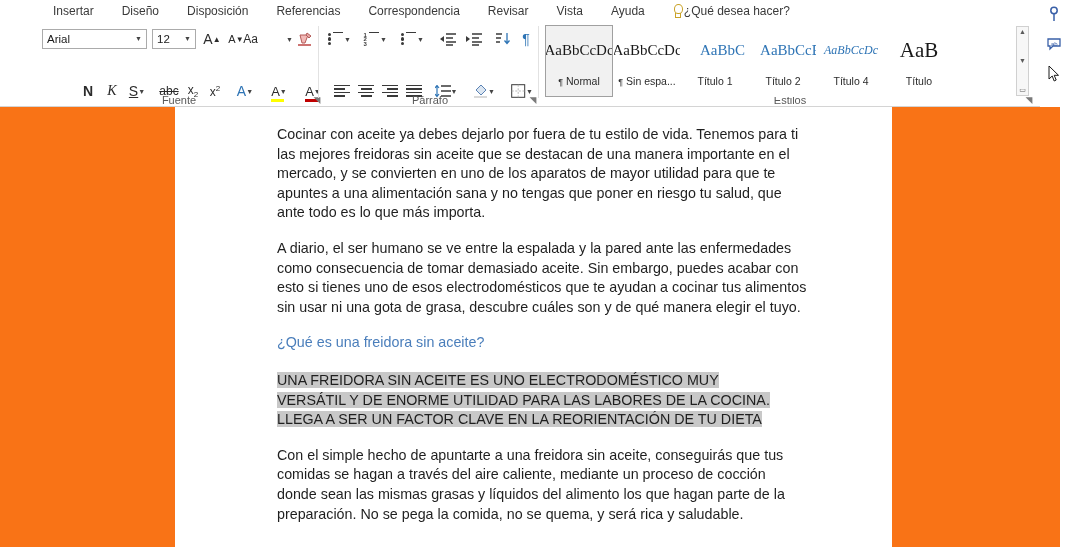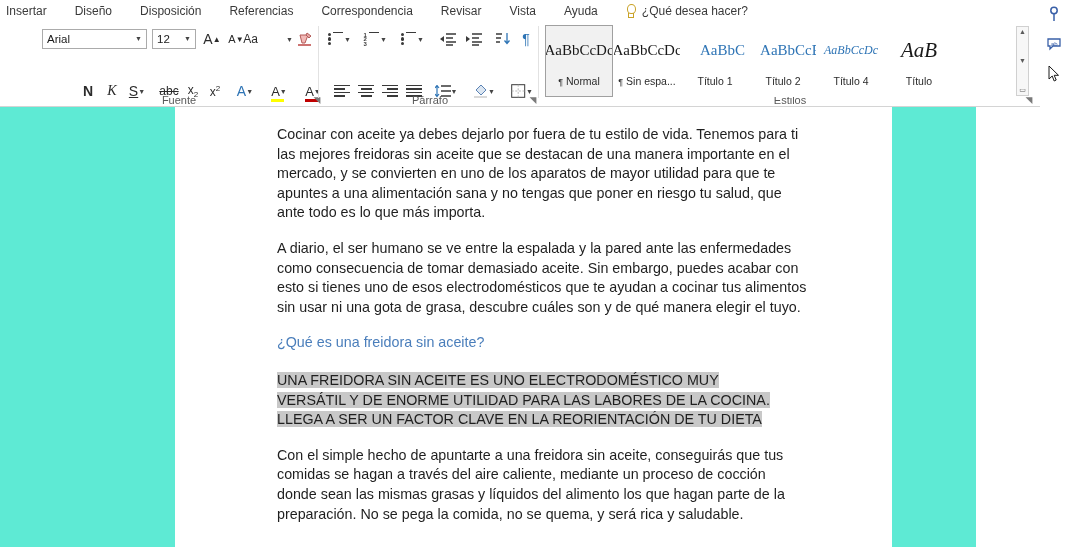--- a/index.html
+++ b/index.html
@@ -26,24 +26,23 @@
     font-size: 12px;
     color: #3a3a3a;
   }
   .tab {
     padding: 0 14px;
     height: 22px;
     line-height: 22px;
     white-space: nowrap;
     cursor: default;
   }
-  .tab:first-child { padding-left: 6px; }
+  .tab:first-child { padding-left: 6px; margin-left: 47px; }
   .tellme {
     display: flex; align-items: center;
-    gap: 5px;
     padding-left: 12px;
     color: #3a3a3a;
     font-size: 12px;
   }
   .bulb {
     display: inline-block;
     width: 13px; height: 14px;
     position: relative;
   }
   .bulb::before {
@@ -243,21 +242,21 @@
     white-space: nowrap;
   }
   .style-preview span {
     font-family: "Liberation Serif", serif;
     font-size: 15px;
     color: #1a1a1a;
   }
   .sp-blue span { color: #2e74b5; margin-left: 15px; }
   .sp-blue-sm span { font-size: 15px; }
   .sp-italic span { font-style: italic; color: #2e74b5; font-size: 12px; }
-  .sp-big span { font-size: 21px; color: #1a1a1a; font-style: italic; }
+  .sp-big span { font-size: 21px; color: #1a1a1a; }
   .style-name {
     font-size: 10.5px;
     color: #2b2b2b;
     white-space: nowrap;
     line-height: 14px;
   }
   .style-name .pilcrow { font-size: 9px; }
 
   .styles-scroll {
     position: absolute;
@@ -292,22 +291,22 @@
     align-items: center;
     justify-content: center;
     color: #3a60a8;
     font-size: 14px;
   }
 
   
   .doc-wrap {
     position: absolute;
     top: 107px; left: 0;
-    width: 976px; height: 440px;
-    background: #5eead4;
+    width: 1060px; height: 440px;
+    background: #f97316;
     overflow: hidden;
   }
   .page {
     position: absolute;
     left: 175px; top: 0;
     width: 717px; height: 440px;
     background: #ffffff;
   }
   .page-content {
     position: absolute;

